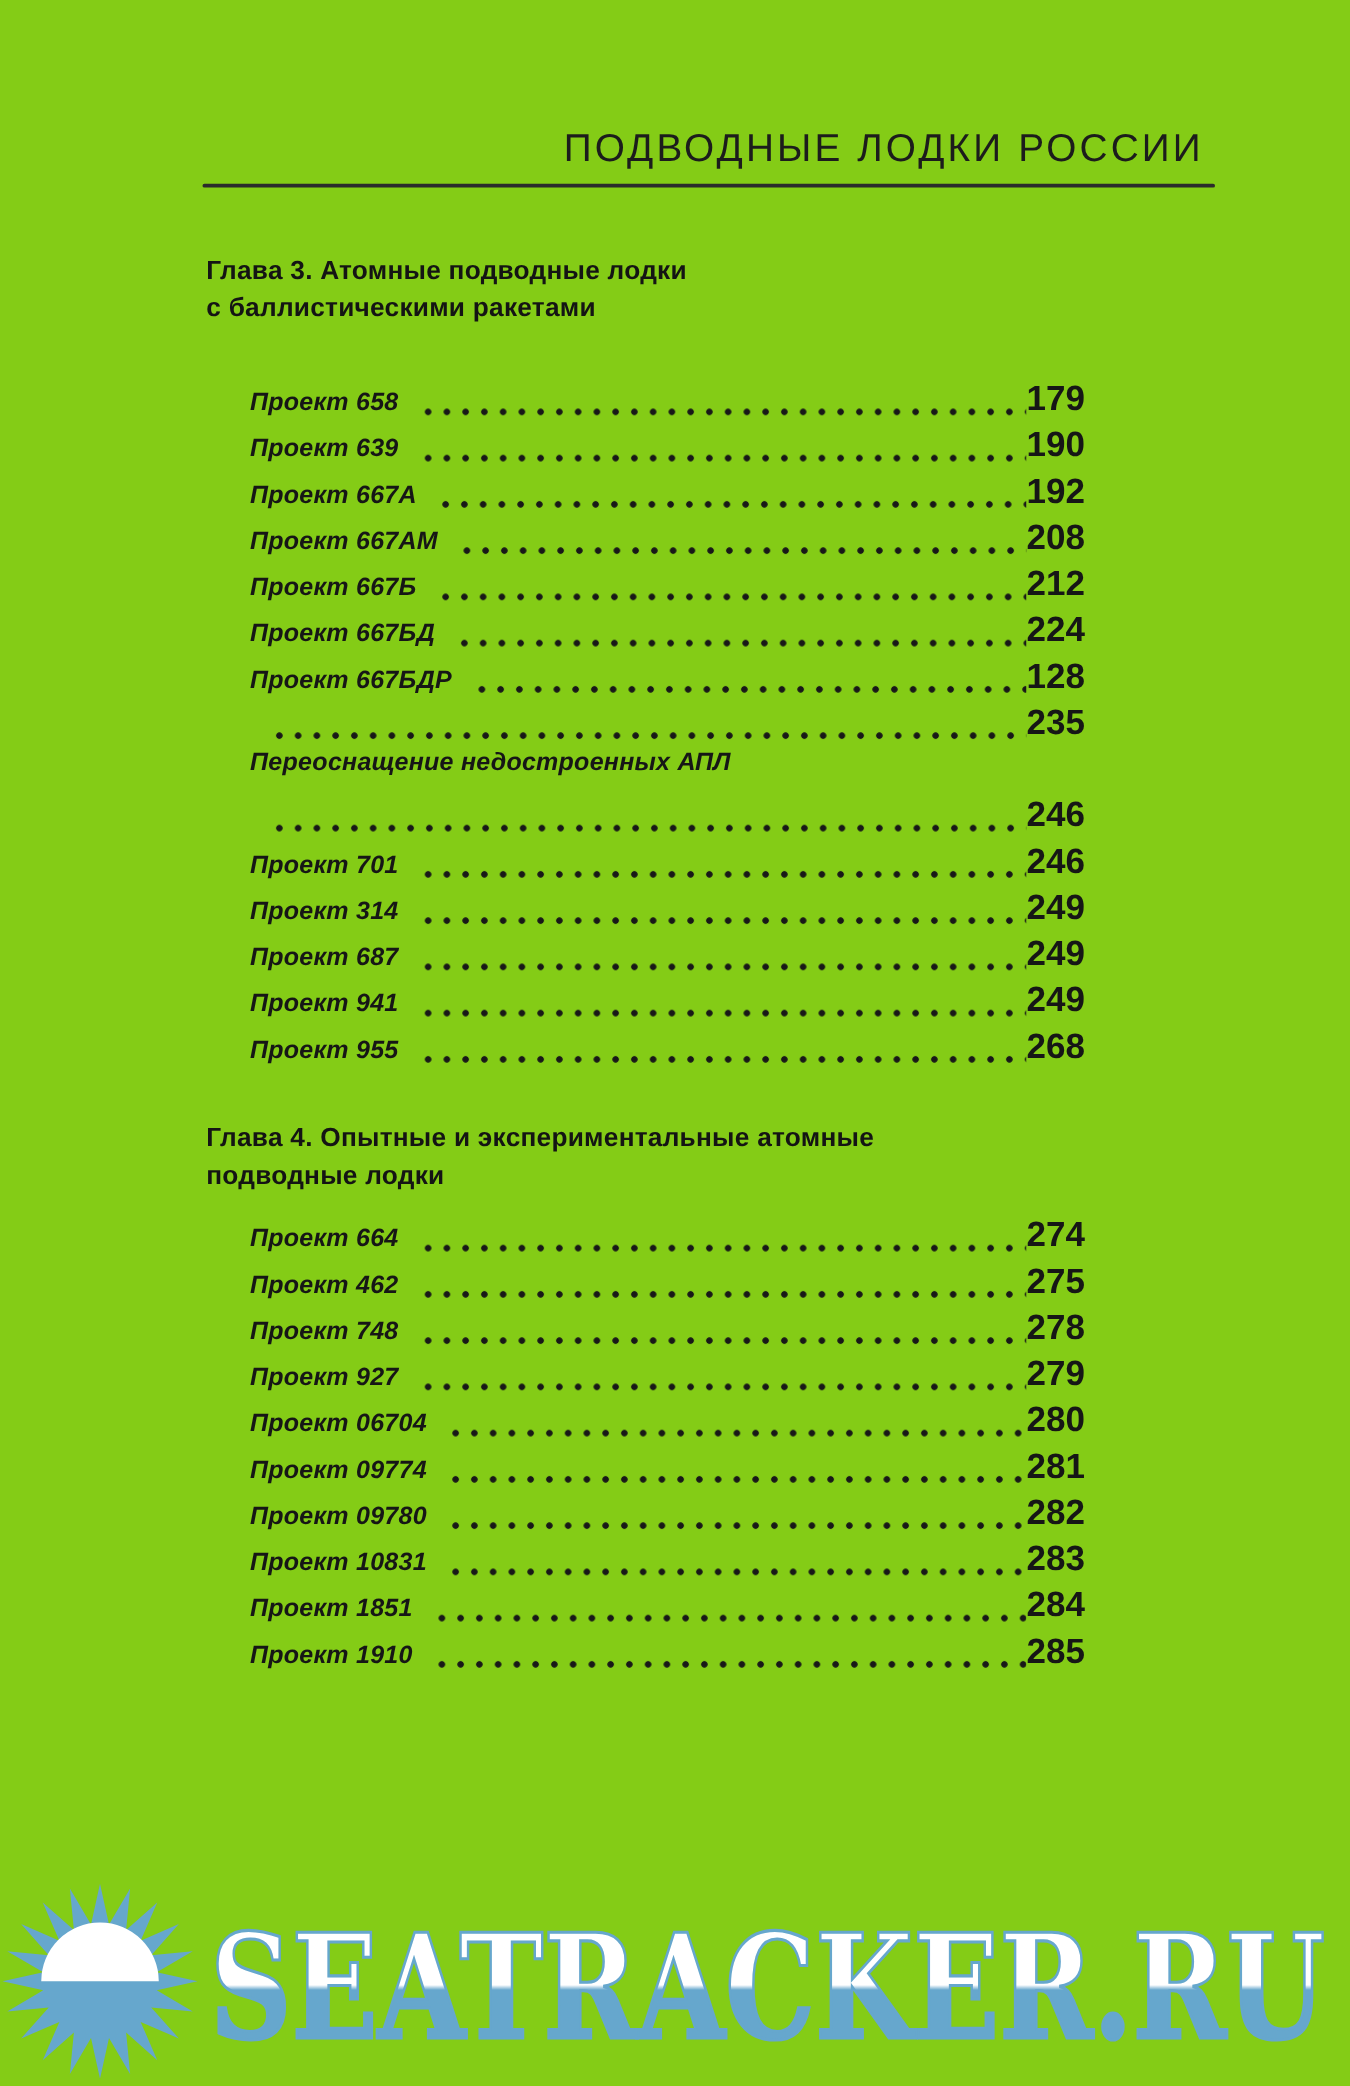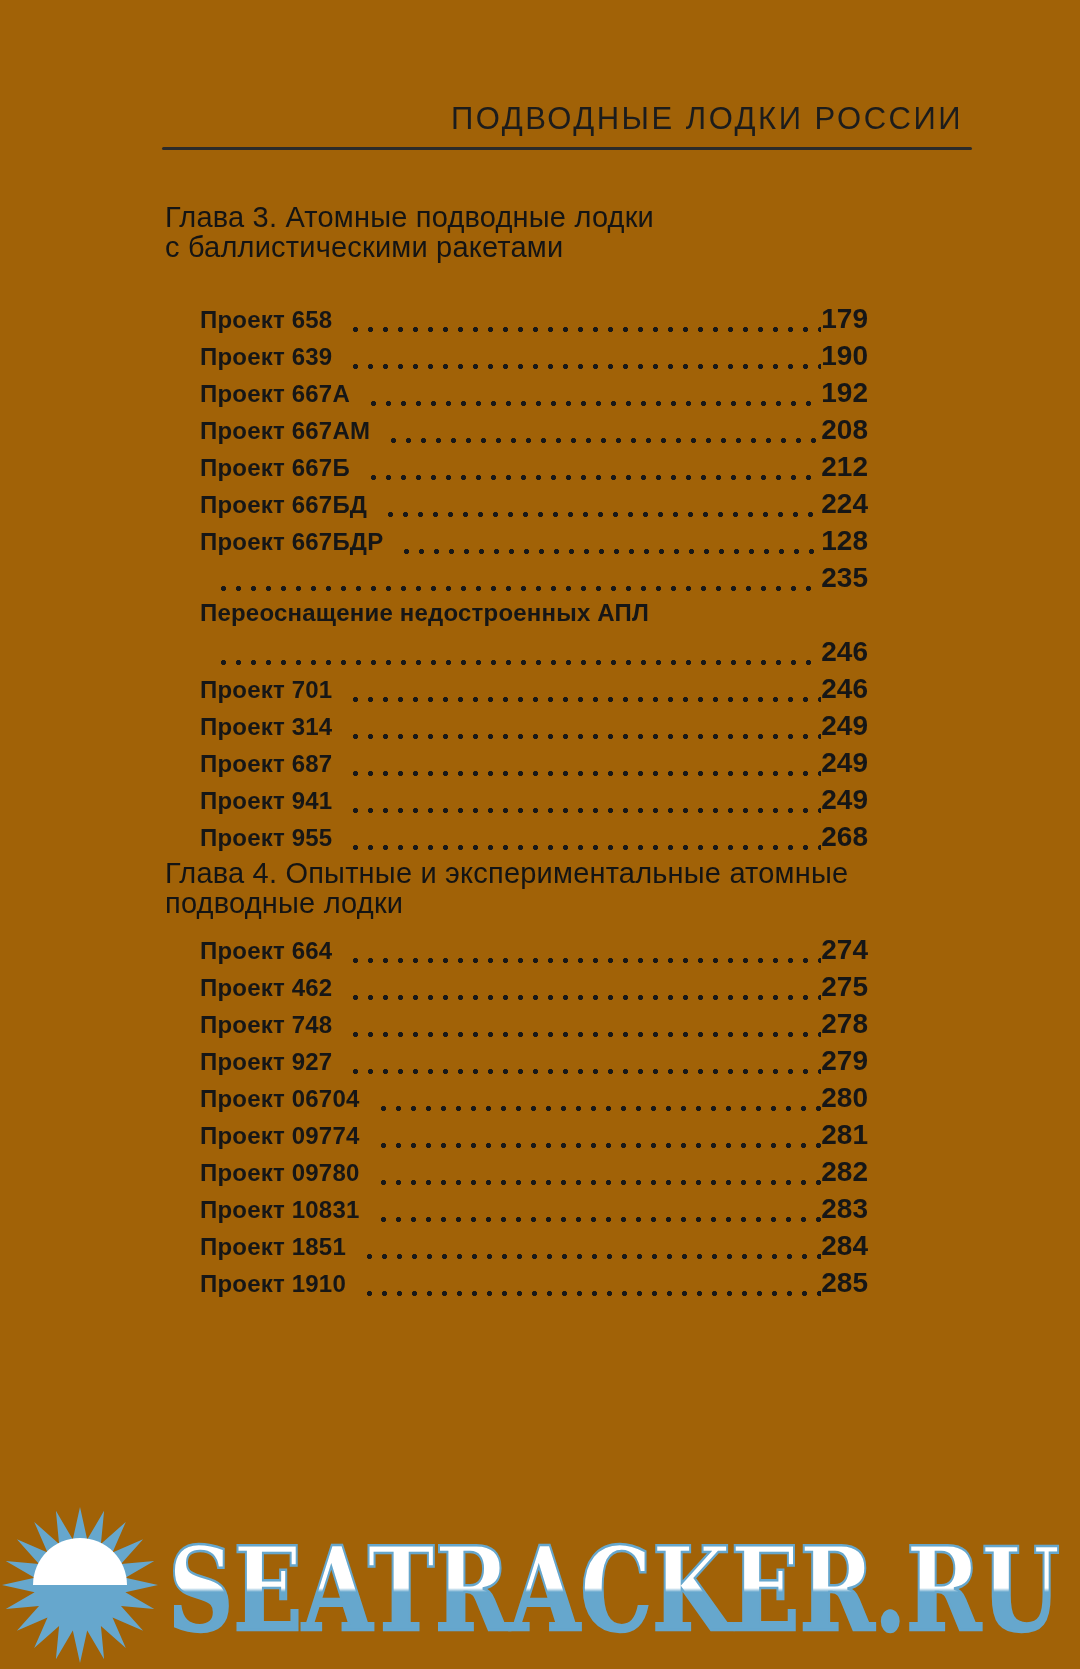--- a/index.html
+++ b/index.html
@@ -1,20 +1,20 @@
 <!DOCTYPE html>
 <html><head>
 <meta charset="utf-8">
 <style>
   html, body { margin: 0; padding: 0; background: #e8e8e8; }
   .page {
     position: relative;
     width: 1080px;
     height: 1669px;
-    background: #a16207;
+    background: #84cc16;
     overflow: hidden;
     font-family: "Liberation Sans", sans-serif;
     color: #1a1a1a;
   }
   
   .running-header {
     position: absolute;
     top: 101px;
     right: 117px;
     font-size: 31px;
@@ -34,43 +34,44 @@
   }
   
   .content {
     position: absolute;
     left: 165px;
     top: 202px;
     width: 703px;
   }
   .chapter-heading {
     margin: 0;
-    font-size: 29px;
+    font-size: 21px;
     line-height: 30px;
-    font-weight: 400;
+    font-weight: 700;
     color: #141414;
     letter-spacing: 0.2px;
   }
   .entries { margin: 0; }
   .chapter:first-child .entries { margin-top: 41px; }
-  .chapter + .chapter { }
+  .chapter + .chapter { margin-top: 38px; }
   .chapter + .chapter .entries { margin-top: 16px; }
   .toc-row {
     display: flex;
     align-items: baseline;
     height: 37px;
     padding-left: 35px;
     box-sizing: border-box;
   }
   .toc-label {
-    font-size: 24px;
+    font-size: 20px;
     font-weight: 700;
     white-space: nowrap;
     letter-spacing: 0.2px;
     color: #161616;
+    font-style: italic;
   }
   .toc-dots {
     flex: 1 1 auto;
     align-self: stretch;
     margin-left: 12px;
     background-image: radial-gradient(circle, #181818 2.3px, rgba(0,0,0,0) 2.9px);
     background-size: 15px 15px;
     background-repeat: repeat-x;
     background-position: 4px calc(100% - 3px);
   }

